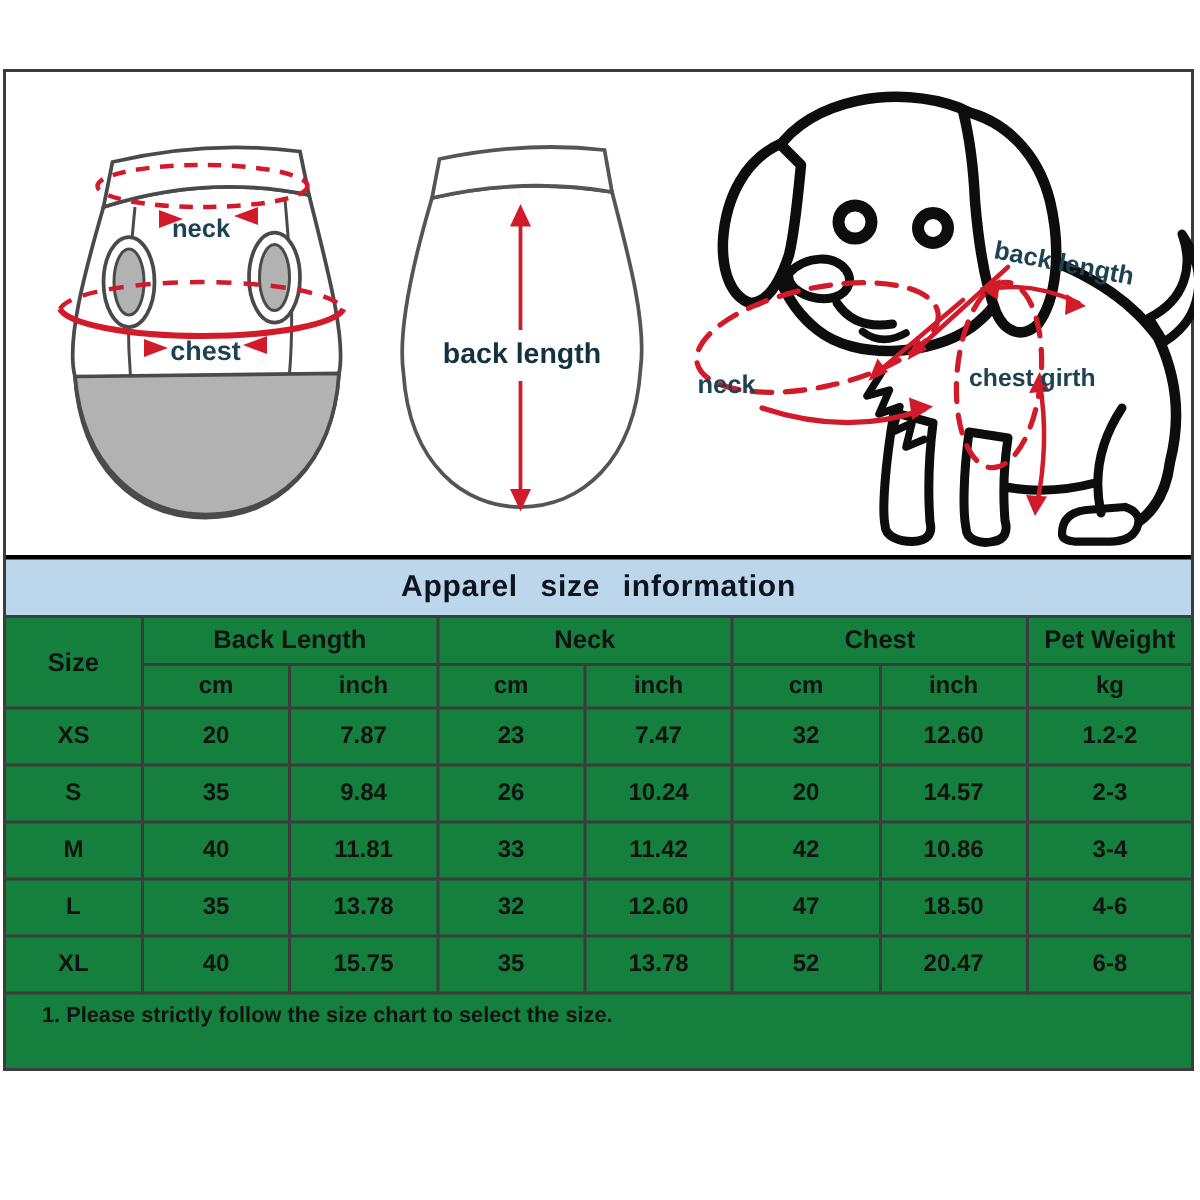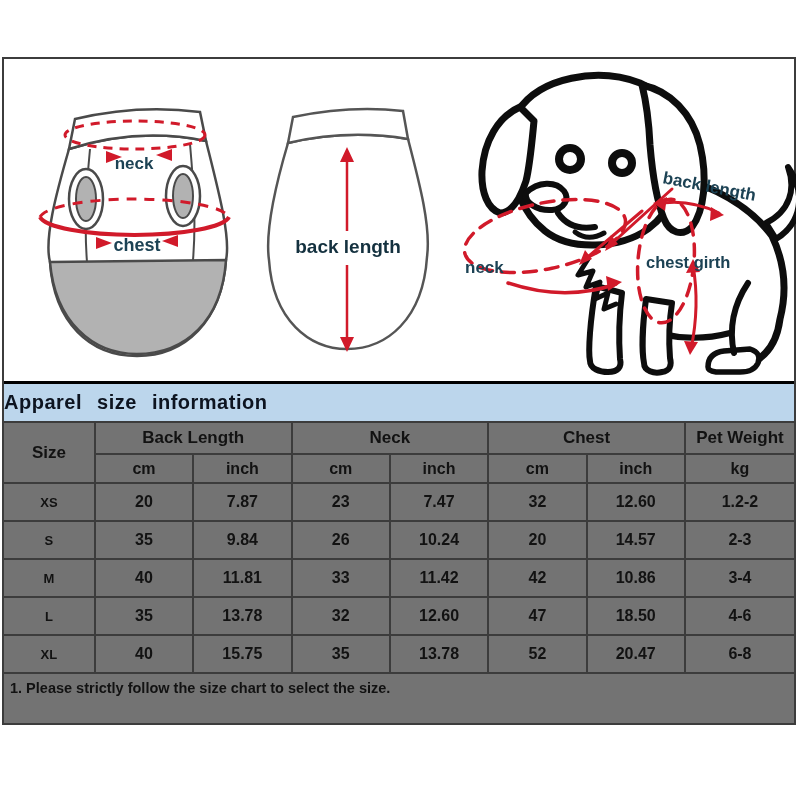--- a/index.html
+++ b/index.html
@@ -1,51 +1,51 @@
 <!DOCTYPE html>
 <html><head>
 <meta charset="utf-8">
 <style>
   * { margin:0; padding:0; box-sizing:border-box; }
   html,body { width:800px; height:800px; background:#ffffff; overflow:hidden;
               font-family:"Liberation Sans", sans-serif; }
   .canvas { position:relative; width:800px; height:800px; background:#fff; }
 
-  .frame { position:absolute; left:2px; top:57px; width:794px; height:668px;
-           border:2px solid #3c3c3c; background:#737373; }
+  .frame { position:absolute; left:2px; top:46px; width:794px; height:668px;
+           border:2px solid #3c3c3c; background:#15803d; }
 
   
   .art { position:relative; width:100%; height:322px; background:#fff; }
   .art svg { position:absolute; }
   .svg-front { left:26px;  top:40px;  width:215px; height:265px; }
   .svg-back  { left:251px; top:38px;  width:190px; height:262px; }
   .svg-dog   { left:446px; top:2px;   width:346px; height:318px; }
   svg text { font-family:"Liberation Sans", sans-serif; font-weight:bold; }
   .lbl { fill:#1c4254; }
 
   
   .title-bar { height:42px; background:#bcd6ec; border-top:3px solid #000;
                border-bottom:2px solid #3c3c3c; display:flex; align-items:center;
-               justify-content:flex-start; font-size:20px; font-weight:bold;
+               justify-content:center; font-size:20px; font-weight:bold;
                color:#0d1420; letter-spacing:.5px; word-spacing:9px; }
   table.size-table { width:100%; border-collapse:collapse; table-layout:fixed; }
   table.size-table th, table.size-table td {
       border:2px solid #3c3c3c; text-align:center; vertical-align:middle;
       font-weight:bold; color:#121212; padding:0; }
   table.size-table thead th { font-size:17px; }
   table.size-table .unit-row th { font-size:16px; height:29px;margin-top:32px; }
   table.size-table thead .group-row th { height:31px; }
   table.size-table tbody td { font-size:16px; height:38px; }
-  table.size-table td.size-cell { font-size:13px; }
+  table.size-table td.size-cell { font-size:16px; }
   col.c-size { width:11.5%; } col.c-data { width:12.45%; } col.c-kg { width:13.8%; }
   table.size-table tr > *:first-child { border-left:none; }
   table.size-table tr > *:last-child { border-right:none; }
   table.size-table thead .group-row th { border-top:none; }
 
-  .notes { height:52px; padding:3px 6px 0 6px; font-size:14.5px; font-weight:bold;
+  .notes { height:52px; padding:3px 6px 0 24px; font-size:14.5px; font-weight:bold;
            color:#121212; line-height:1.6; }
 </style>
 </head>
 <body>
 
 <div class="canvas">
   <div class="frame">
 
     <div class="art">
 

